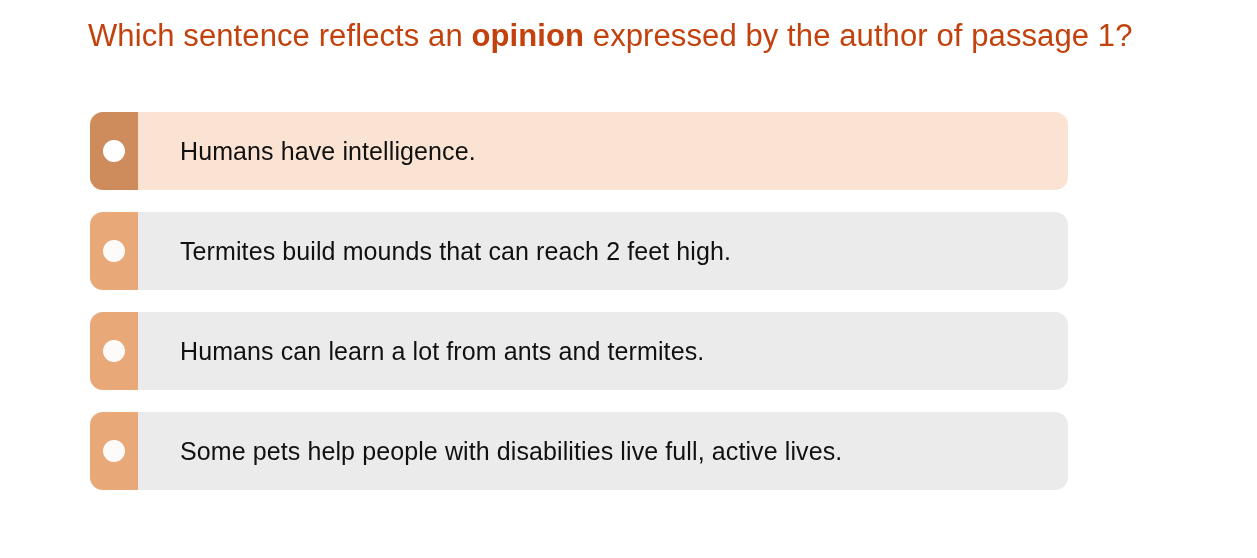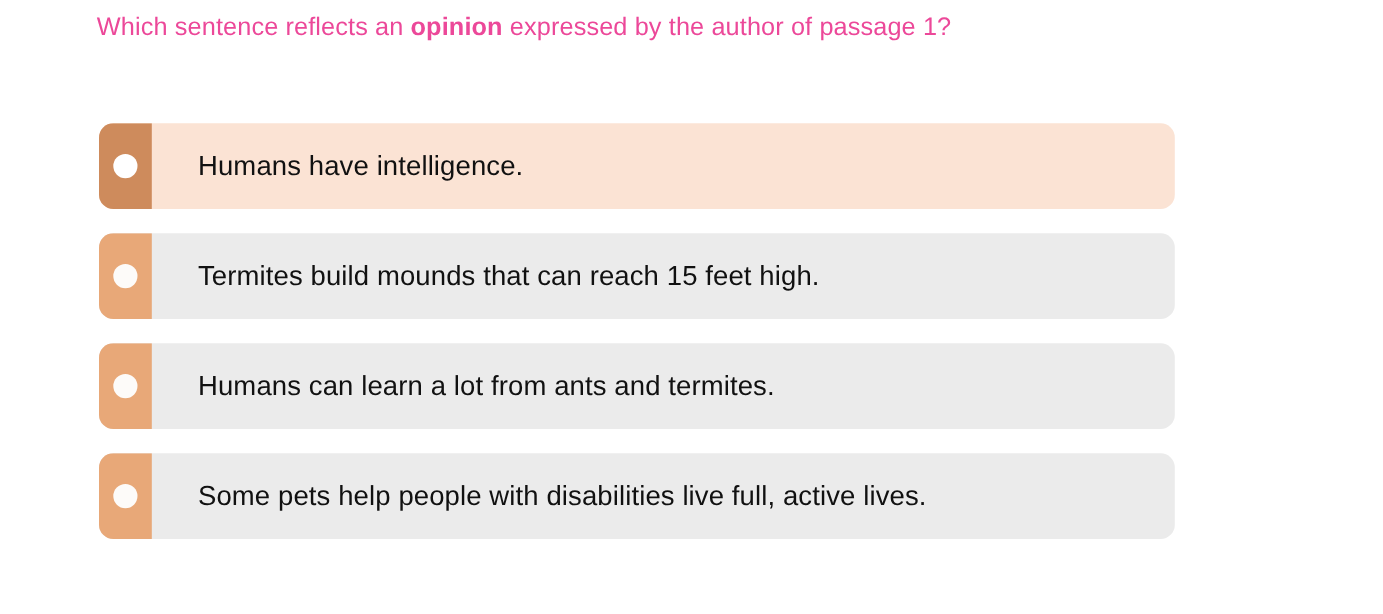--- a/index.html
+++ b/index.html
@@ -15,25 +15,25 @@
     overflow: hidden;
   }
   .quiz {
     position: relative;
     width: 1257px;
     height: 558px;
   }
   .question {
     position: absolute;
     left: 88px;
-    top: 6px;
+    top: 18px;
     width: 1140px;
-    font-size: 23px;
+    font-size: 31px;
     line-height: 36px;
-    color: #ec4899;
+    color: #c2410c;
     letter-spacing: 0.1px;
     white-space: nowrap;
   }
   .question .em {
     font-weight: bold;
   }
   .options {
     position: absolute;
     left: 90px;
     top: 112px;
@@ -109,21 +109,21 @@
       <div class="option-body">
         <span class="option-label">Humans have intelligence.</span>
       </div>
     </div>
 
     <div class="option">
       <div class="option-tab">
         <span class="radio-dot"></span>
       </div>
       <div class="option-body">
-        <span class="option-label">Termites build mounds that can reach 15 feet high.</span>
+        <span class="option-label">Termites build mounds that can reach 2 feet high.</span>
       </div>
     </div>
 
     <div class="option">
       <div class="option-tab">
         <span class="radio-dot"></span>
       </div>
       <div class="option-body">
         <span class="option-label">Humans can learn a lot from ants and termites.</span>
       </div>

